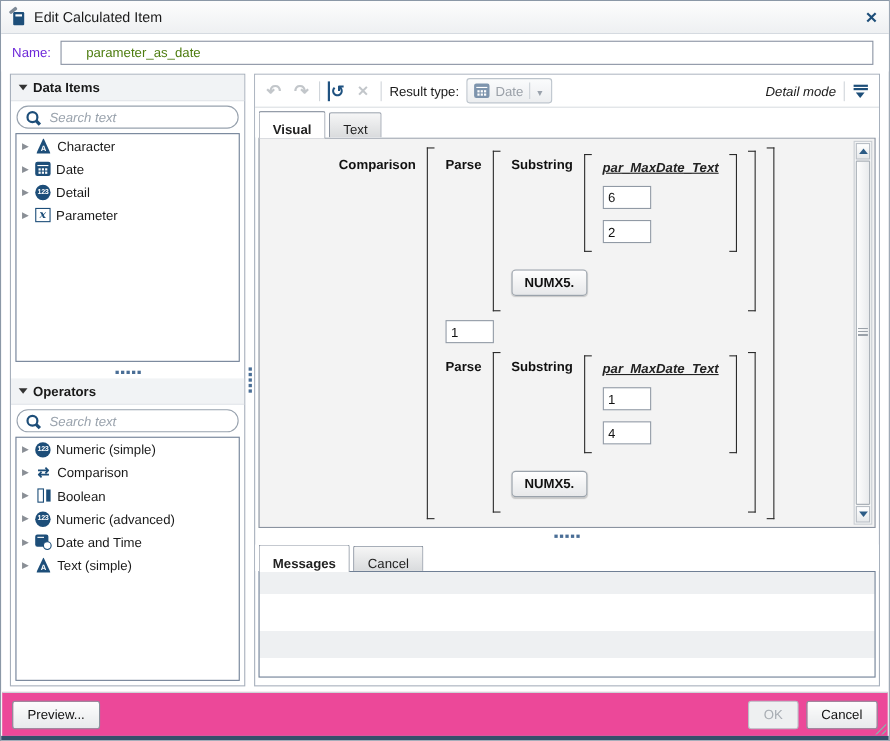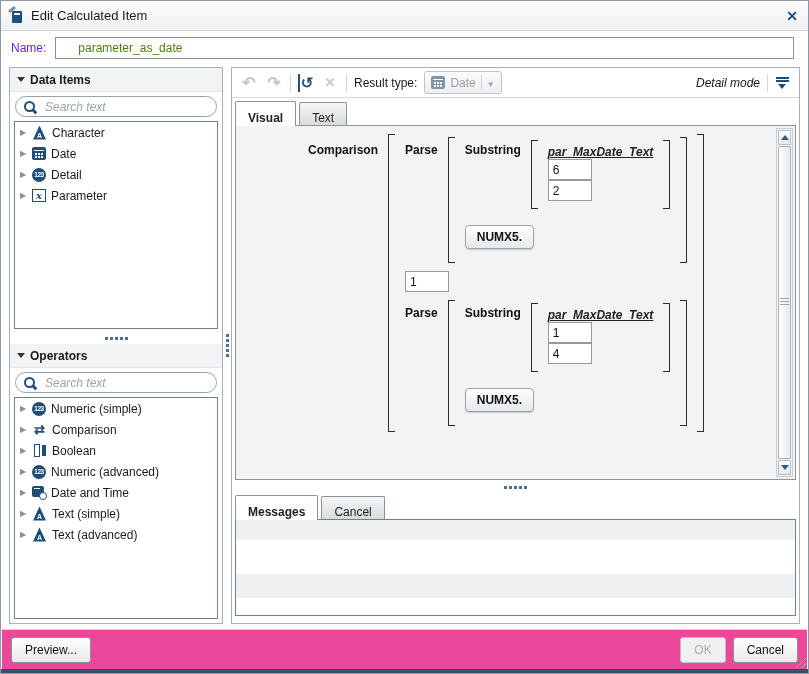--- a/index.html
+++ b/index.html
@@ -101,21 +101,21 @@
 
   
   .canvas{flex:1;margin:0 3px;border:1px solid #8a93a0;background:#f3f3f3;position:relative;overflow:hidden;}
   .expr{position:absolute;left:72px;top:8px;display:flex;align-items:flex-start;}
   .fn-label{font-weight:bold;color:#111;white-space:nowrap;}
   .pt3{padding-top:3px;} .pt6{padding-top:6px;} .pt9{padding-top:9px;}
   .bgroup{display:flex;align-items:stretch;margin-left:10px;}
   .br-open{width:7px;flex:none;border:1px solid #2b2b2b;border-right:none;}
   .br-close{width:7px;flex:none;border:1px solid #2b2b2b;border-left:none;margin-left:7px;}
   .bcontent{display:flex;flex-direction:column;align-items:flex-start;}
-  .bc-sub{padding:3px 3px 8px 10px;}
+  .bc-sub{padding:3px 3px 8px 10px;gap:10px;}
   .bc-parse{padding:3px 3px 14px 10px;gap:16px;}
   .bc-outer{padding:3px 3px 6px 10px;gap:8px;}
   .param-ref{font-style:italic;font-weight:600;text-decoration:underline;color:#222;white-space:nowrap;padding-top:2px;cursor:pointer;}
   .val-input{width:44px;height:21px;border:1px solid #919aa5;background:#fff;padding:0 4px;font:12px "Liberation Sans",sans-serif;color:#111;}
   .informat-btn{font:bold 12px "Liberation Sans",sans-serif;color:#111;padding:4px 11px;border:1px solid #9aa2ab;border-radius:4px;
     background:linear-gradient(#fefefe,#e7e8ea);box-shadow:0 1px 1px rgba(0,0,0,.18);cursor:pointer;}
   .expr-row{display:flex;align-items:flex-start;}
 
   
   .scrollbar{position:absolute;top:2px;right:2px;bottom:2px;width:17px;background:#f4f5f6;border:1px solid #c9ced3;}
@@ -244,25 +244,20 @@
         </div>
         <div class="tree-item">
           <span class="expander"></span>
           <span class="dicon icon-dt"></span>
           <span class="tree-lbl">Date and Time</span>
         </div>
         <div class="tree-item">
           <span class="expander"></span>
           <span class="dicon icon-char"></span>
           <span class="tree-lbl">Text (simple)</span>
-        </div>
-        <div class="tree-item">
-          <span class="expander"></span>
-          <span class="dicon icon-char"></span>
-          <span class="tree-lbl">Text (advanced)</span>
         </div>
       </div>
     </div>
 
     <div class="v-splitter">
       <i></i>
         <i></i>
         <i></i>
         <i></i>
         <i></i>

